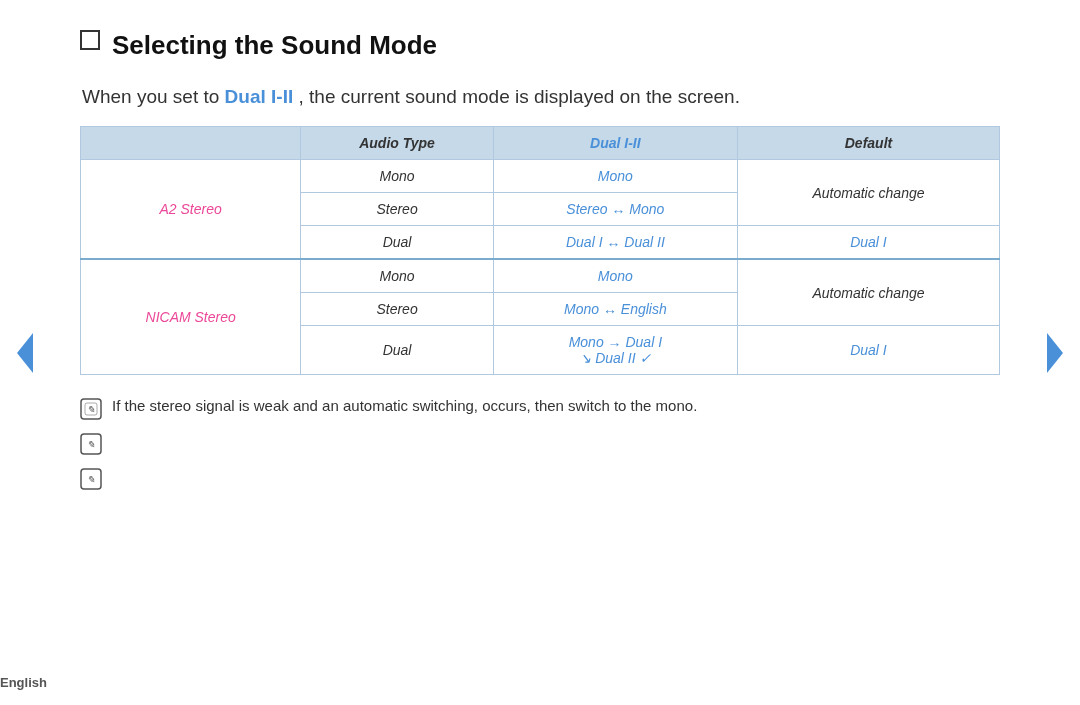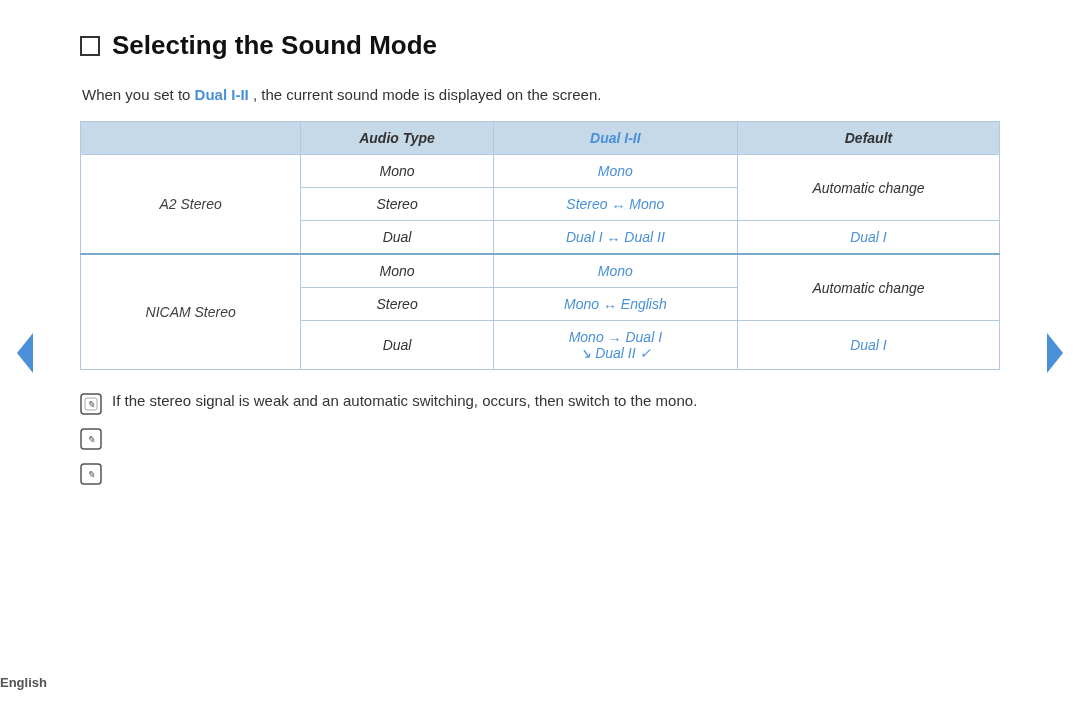--- a/index.html
+++ b/index.html
@@ -12,41 +12,41 @@
       overflow: hidden;
       position: relative;
     }
 
     .page-content {
       padding: 30px 80px 20px 80px;
     }
 
     .page-title {
       display: flex;
-      align-items: center;
+      align-items: flex-start;
       gap: 12px;
       margin-bottom: 18px;
     }
 
     .page-title .checkbox-icon {
       width: 20px;
       height: 20px;
       border: 2px solid #333;
       display: inline-block;
       flex-shrink: 0;
     }
 
     .page-title h1 {
       font-size: 26px;
       font-weight: bold;
       color: #111;
     }
 
     .intro-text {
-      font-size: 15px;
+      font-size: 19px;
       color: #333;
       margin-bottom: 18px;
       margin-left: 2px;
       margin-top: 25px;
     }
 
     .blue {
       color: #4a90d9;
       font-weight: bold;
     }
@@ -72,21 +72,21 @@
       color: #333;
     }
 
     .sound-table thead th.blue-header {
       color: #4a90d9;
       font-weight: bold;
     }
 
     .sound-table .group-row-header {
       vertical-align: middle;
-      color: #404040;
+      color: #ec4899;
       font-weight: normal;
       background: #fff;
       margin-top: 45px;
     }
 
     .sound-table .data-blue {
       color: #4a90d9;
     }
 
     .sound-table .data-normal {

